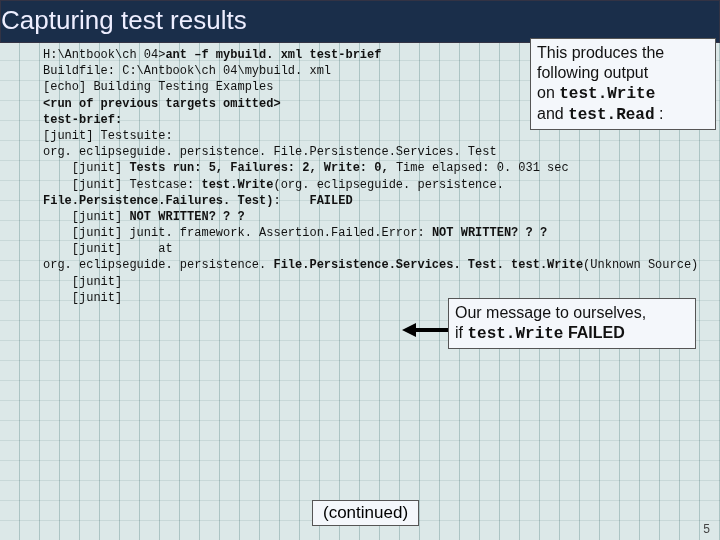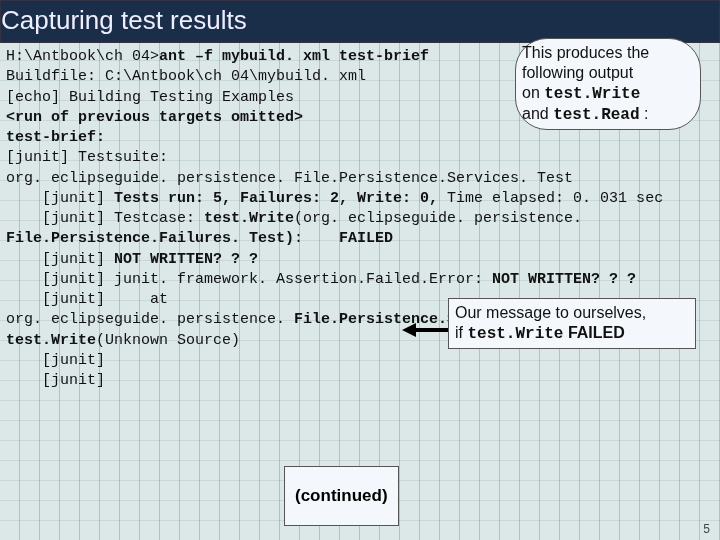--- a/index.html
+++ b/index.html
@@ -24,68 +24,68 @@
     color: #eef;
     font-family: "Comic Sans MS", cursive, sans-serif;
     font-size: 26px;
     text-align: left;
     padding: 4px 0 6px 0;
     border: 1px solid #334;
     margin-bottom: 2px;
   }
   .term {
     position: relative;
-    font-size: 15px;
+    font-size: 12px;
     line-height: 1.35;
     color: #111;
     padding: 2px 6px 0 6px;
+    margin-left: 37px;
   }
   .b { font-weight: bold; }
   .callout {
     position: absolute;
     background: #f4f7fb;
     border: 1px solid #555;
     font-family: Arial, sans-serif;
     font-size: 16px;
     line-height: 1.25;
     padding: 4px 6px;
     color: #111;
     z-index: 5;
   }
   .callout .code { font-family: "Courier New", monospace; font-weight: bold; }
   .continued {
     position: absolute;
     background: #f4f7fb;
     border: 1px solid #555;
     font-family: Arial, sans-serif;
     font-size: 17px;
-    padding: 19px 10px;
-    left: 284px;
+    padding: 2px 10px;
+    left: 312px;
     bottom: 14px;
-    font-weight: bold;
   }
   .arrow {
     position: absolute;
     z-index: 4;
   }
   .footer-num {
     position: absolute;
     right: 10px;
     bottom: 4px;
     font-family: Arial, sans-serif;
     font-size: 12px;
     color: #444;
   }
 </style>
 </head>
 <body>
 
 <div class="title-bar">Capturing test results</div>
 
-<div class="callout" style="top:38px; right:19px; width:172px;border-radius:32px;">
+<div class="callout" style="top:38px; right:4px; width:172px;">
   <div><span>This produces the</span></div>
   <div><span>following output</span></div>
   <div>
     <span>on </span><span class="code">test.Write</span>
   </div>
   <div>
     <span>and </span><span class="code">test.Read</span><span> :</span>
   </div>
 </div>
 

